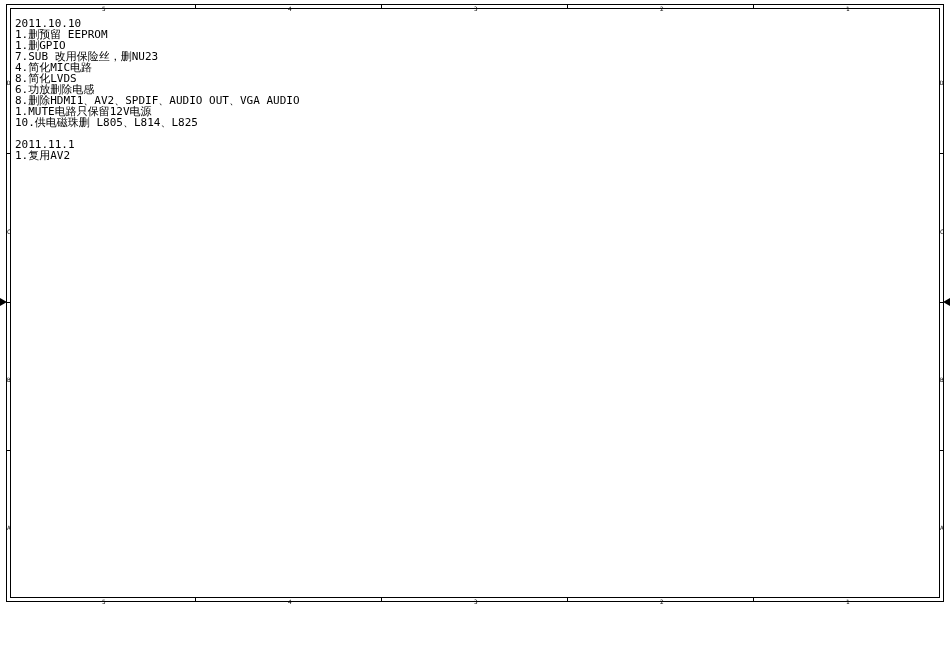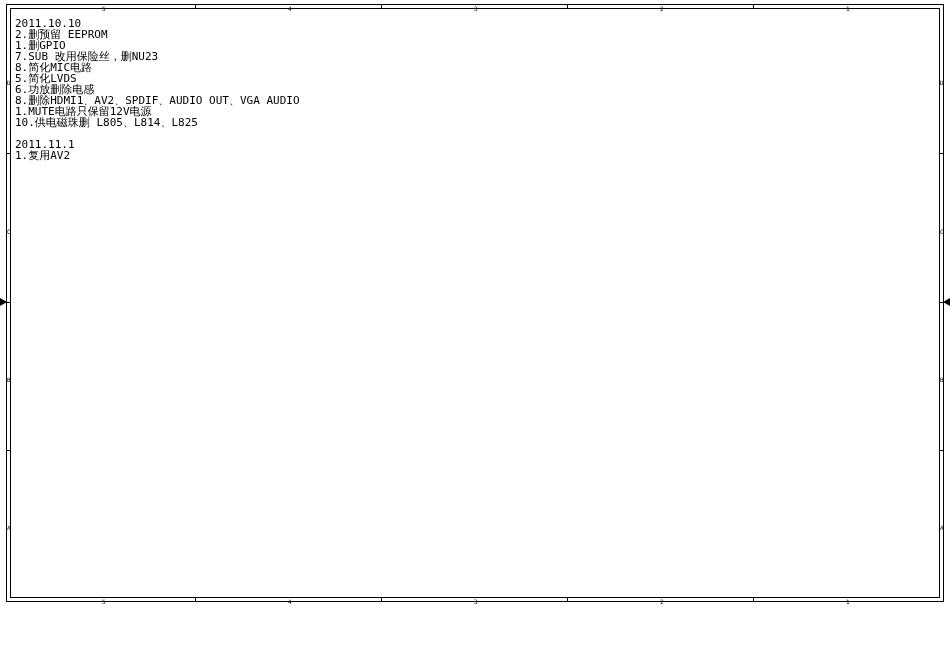--- a/index.html
+++ b/index.html
@@ -149,24 +149,24 @@
 <div class="tick-left ty-2"></div>
 <div class="tick-left ty-3"></div>
 <div class="tick-right ty-1"></div>
 <div class="tick-right ty-2"></div>
 <div class="tick-right ty-3"></div>
 
 <div class="arrow-left"></div>
 <div class="arrow-right"></div>
 
 <div class="note-line" style="top:18px">2011.10.10</div>
-<div class="note-line" style="top:29px">2.删预留 EEPROM</div>
+<div class="note-line" style="top:29px">1.删预留 EEPROM</div>
 <div class="note-line" style="top:40px">1.删GPIO</div>
 <div class="note-line" style="top:51px">7.SUB 改用保险丝，删NU23</div>
-<div class="note-line" style="top:62px">8.简化MIC电路</div>
-<div class="note-line" style="top:73px">5.简化LVDS</div>
+<div class="note-line" style="top:62px">4.简化MIC电路</div>
+<div class="note-line" style="top:73px">8.简化LVDS</div>
 <div class="note-line" style="top:84px">6.功放删除电感</div>
 <div class="note-line" style="top:95px">8.删除HDMI1、AV2、SPDIF、AUDIO OUT、VGA AUDIO</div>
 <div class="note-line" style="top:106px">1.MUTE电路只保留12V电源</div>
 <div class="note-line" style="top:117px">10.供电磁珠删 L805、L814、L825</div>
 
 <div class="note-line" style="top:139px">2011.11.1</div>
 <div class="note-line" style="top:150px">1.复用AV2</div>
 
 </body></html>

